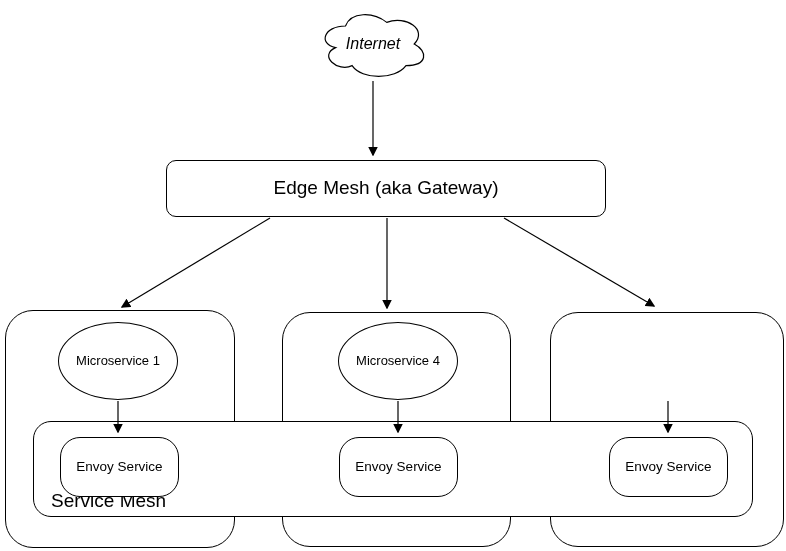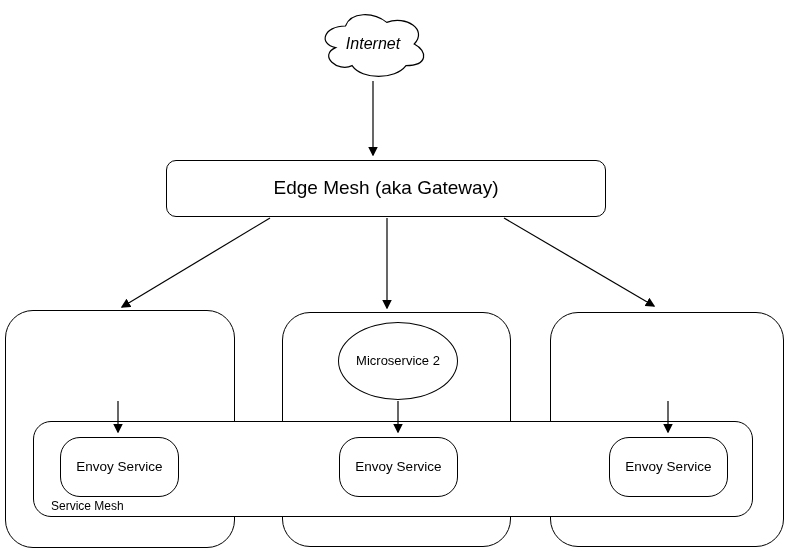--- a/index.html
+++ b/index.html
@@ -33,21 +33,21 @@
     z-index: 1;
   }
   .mesh-box {
     border-radius: 18px;
     z-index: 2;
   }
   .mesh-label {
     position: absolute;
     left: 17px;
     bottom: 3px;
-    font-size: 12px;
+    font-size: 19px;
   }
   .gateway-box {
     left: 166px;
     top: 160px;
     width: 440px;
     height: 57px;
     border-radius: 10px;
     font-size: 19px;
     z-index: 1;
   }
@@ -107,22 +107,25 @@
   <div id="c3" class="node container-box"></div>
 
   <div id="mesh" class="node mesh-box">
     <span class="mesh-label">Service Mesh</span>
   </div>
 
   <div class="node gateway-box">
     <span>Edge Mesh (aka Gateway)</span>
   </div>
 
+  <div id="e1" class="node ms-ellipse">
+    <span>Microservice 1</span>
+  </div>
   <div id="e2" class="node ms-ellipse">
-    <span>Microservice 2</span>
+    <span>Microservice 4</span>
   </div>
 
   <div id="v1" class="node envoy-box">
     <span>Envoy Service</span>
   </div>
   <div id="v2" class="node envoy-box">
     <span>Envoy Service</span>
   </div>
   <div id="v3" class="node envoy-box">
     <span>Envoy Service</span>

